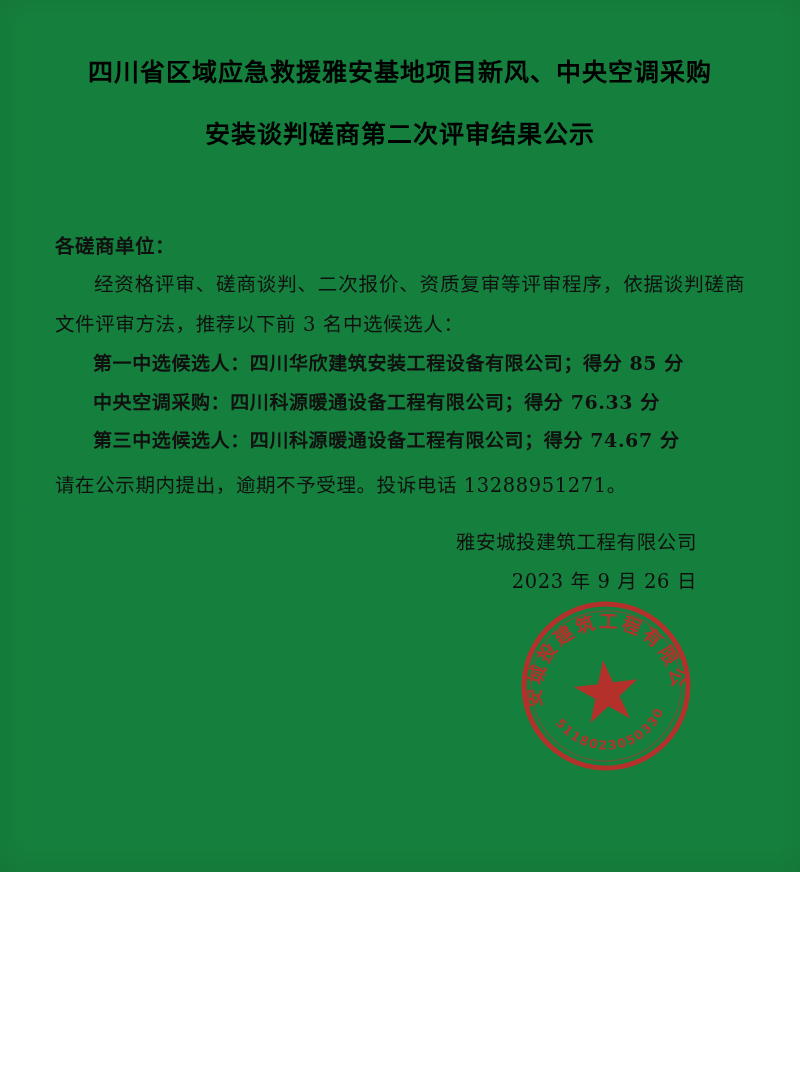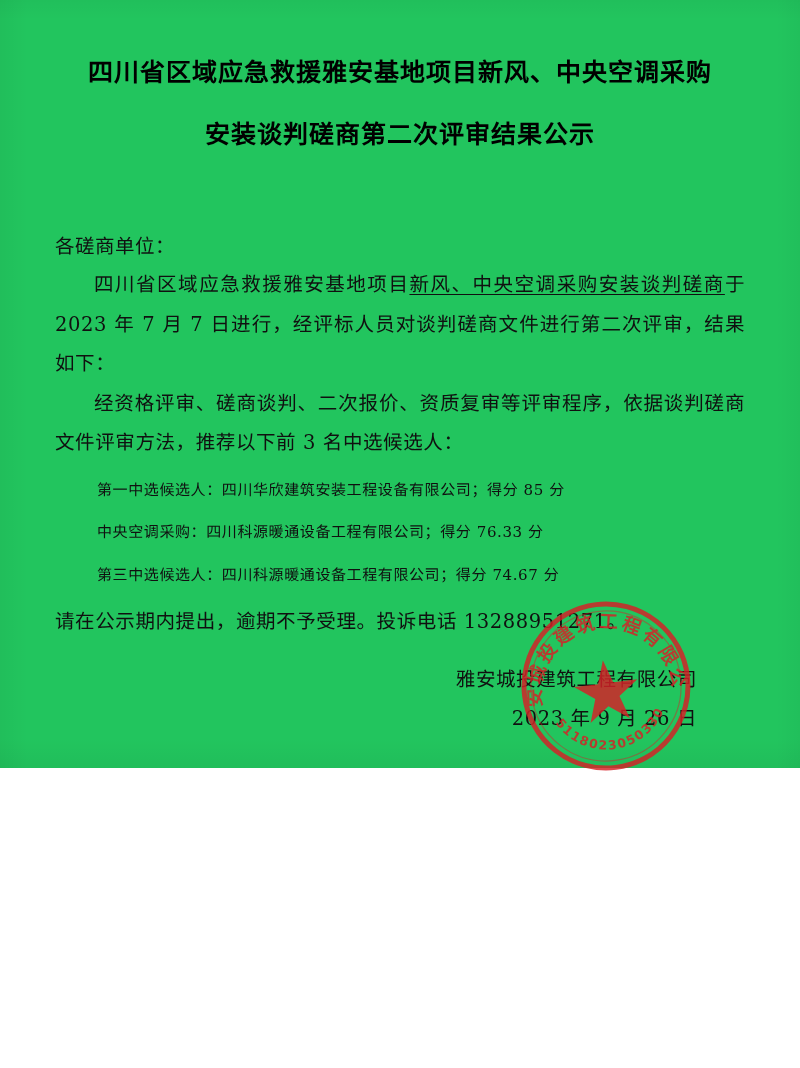--- a/index.html
+++ b/index.html
@@ -14,22 +14,22 @@
     font-family: "DejaVu Serif", "Liberation Serif", serif;
     color: #101010;
     overflow: hidden;
   }
 
   .page {
     position: absolute;
     left: 0;
     top: 0;
     width: 800px;
-    height: 768px;
-    background: #22c55e;
+    height: 872px;
+    background: #15803d;
   }
 
   
   .page::before {
     content: "";
     position: absolute;
     inset: 0;
     background:
       linear-gradient(to right, rgba(0,0,0,0.035) 0px, rgba(0,0,0,0) 28px),
       linear-gradient(to left, rgba(0,0,0,0.03) 0px, rgba(0,0,0,0) 24px),
@@ -55,45 +55,47 @@
     color: #000;
   }
   .title-line-1 { margin-top: 42px; }
   .title-line-2 { }
 
   .salutation {
     margin-top: 62px;
     font-size: 19.5px;
     line-height: 1.9;
     letter-spacing: 0.5px;
+    font-weight: bold;
   }
 
   p.para {
     font-size: 19.5px;
     line-height: 2.03;
     letter-spacing: 0.6px;
     text-align: justify;
     text-justify: inter-ideograph;
     margin: 0;
     text-indent: 2em;
   }
 
   .para-gap { margin-top: 16px; }
 
   .underline-word {
     text-decoration: underline;
     text-underline-offset: 3px;
   }
 
   .cand-line {
-    font-size: 15px;
+    font-size: 19px;
     line-height: 2.03;
     letter-spacing: 0.6px;
     text-indent: 2em;
-    margin: 12px;
+    margin: 0;
+    font-weight: bold;
   }
 
   .notice-block {
     margin-top: 6px;
   }
 
   .signature {
     margin-top: 18px;
     text-align: right;
     padding-right: 48px;
@@ -129,21 +131,20 @@
 
 <div class="page">
 
   <div class="doc-body">
 
     <div class="title title-line-1">四川省区域应急救援雅安基地项目新风、中央空调采购</div>
     <div class="title title-line-2">安装谈判磋商第二次评审结果公示</div>
 
     <div class="salutation">各磋商单位：</div>
 
-    <p class="para"><span>四川省区域应急救援雅安基地项目</span><span class="underline-word">新风、中央空调采购安装谈判磋商</span><span>于 2023 年 7 月 7 日进行，经评标人员对谈判磋商文件进行第二次评审，结果如下：</span></p>
 
     <p class="para para-gap">经资格评审、磋商谈判、二次报价、资质复审等评审程序，依据谈判磋商文件评审方法，推荐以下前 3 名中选候选人：</p>
 
     <p class="cand-line"><span>第一中选候选人：</span><span>四川华欣建筑安装工程设备有限公司</span>；<span>得分 85 分</span></p>
 
     <p class="cand-line"><span>中央空调采购：</span><span>四川科源暖通设备工程有限公司</span>；<span>得分 76.33 分</span></p>
 
     <p class="cand-line"><span>第三中选候选人：</span><span>四川科源暖通设备工程有限公司</span>；<span>得分 74.67 分</span></p>
 
     <div class="notice-block">

